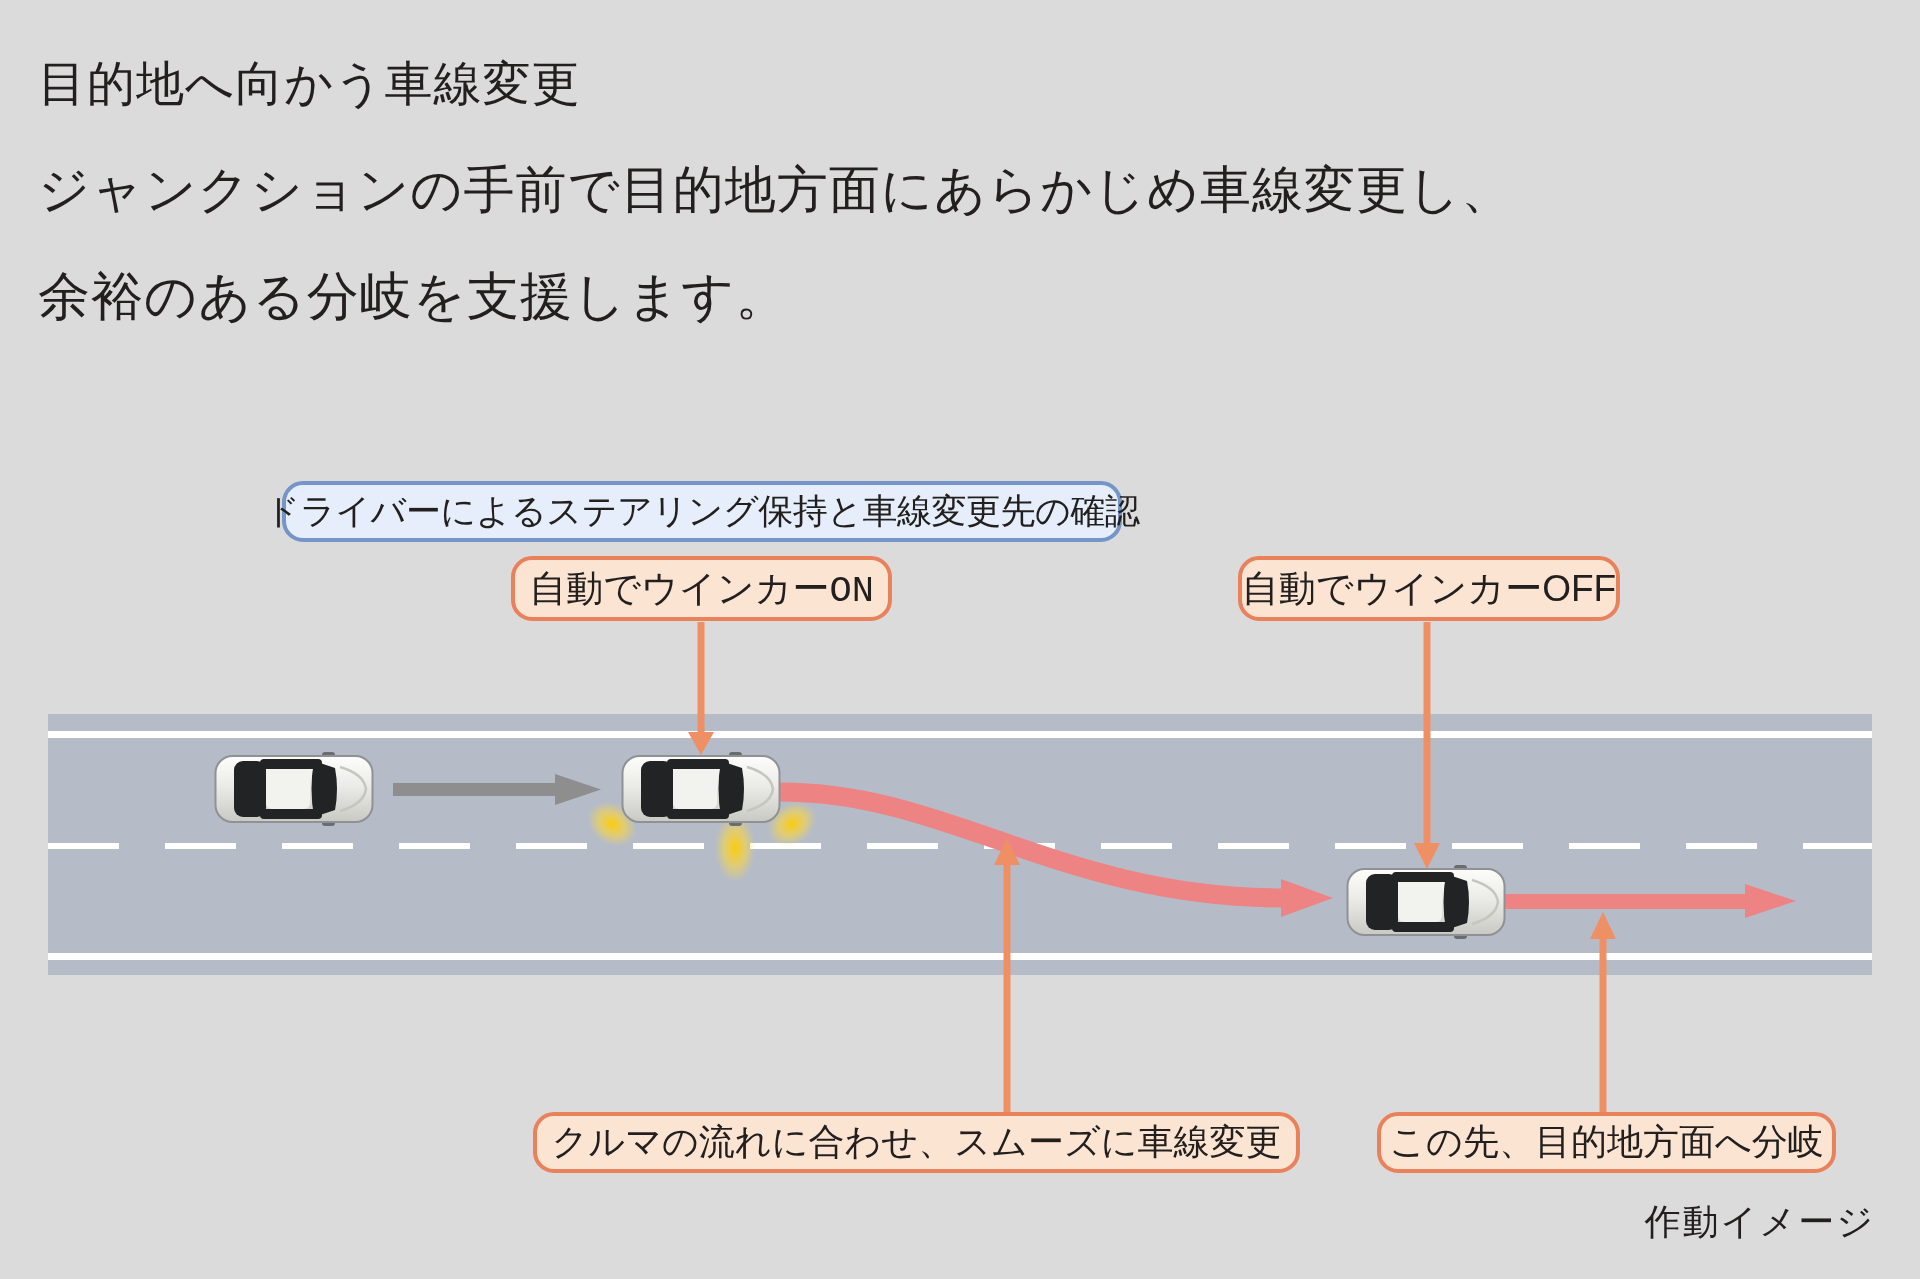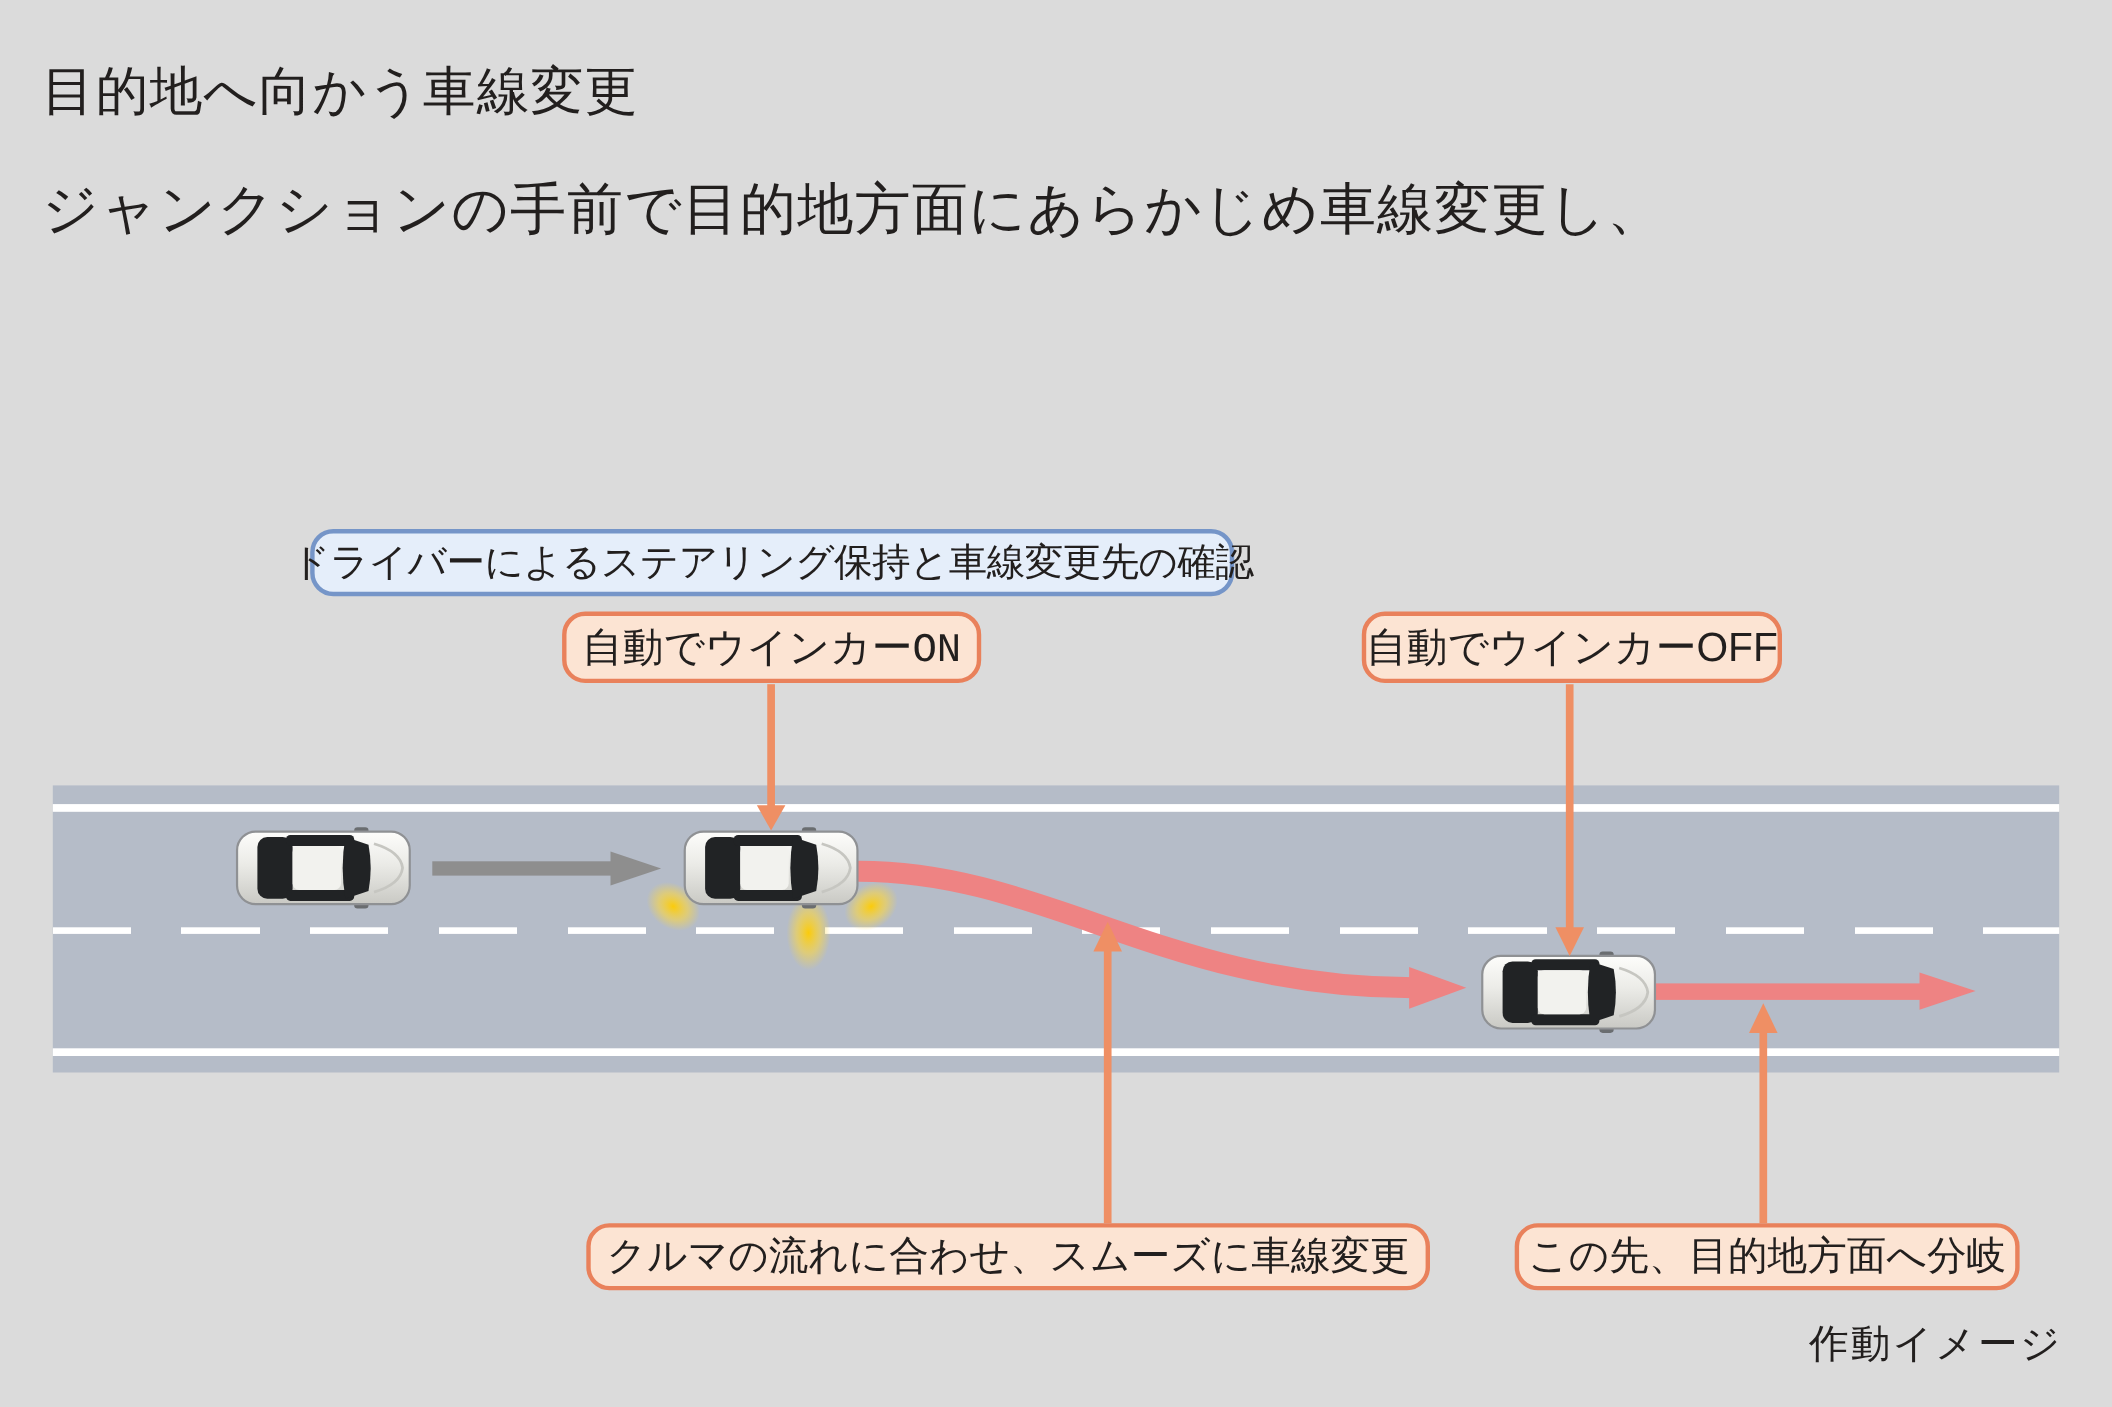--- a/index.html
+++ b/index.html
@@ -70,20 +70,21 @@
     letter-spacing:2px;white-space:nowrap;
   }
 </style>
 </head>
 <body>
 
 <div class="stage">
 
   <div class="title-line l1">目的地へ向かう車線変更</div>
   <div class="title-line l2">ジャンクションの手前で目的地方面にあらかじめ車線変更し、</div>
+  <div class="title-line l3">余裕のある分岐を支援します。</div>
 
   <div class="road">
     <div class="lane-line top"></div>
     <div class="lane-line dashed"></div>
     <div class="lane-line bottom"></div>
   </div>
 
   <svg class="overlay" viewBox="0 0 1920 1279">
     <defs>
       <linearGradient id="bodyGrad" x1="0" y1="0" x2="0" y2="1">

